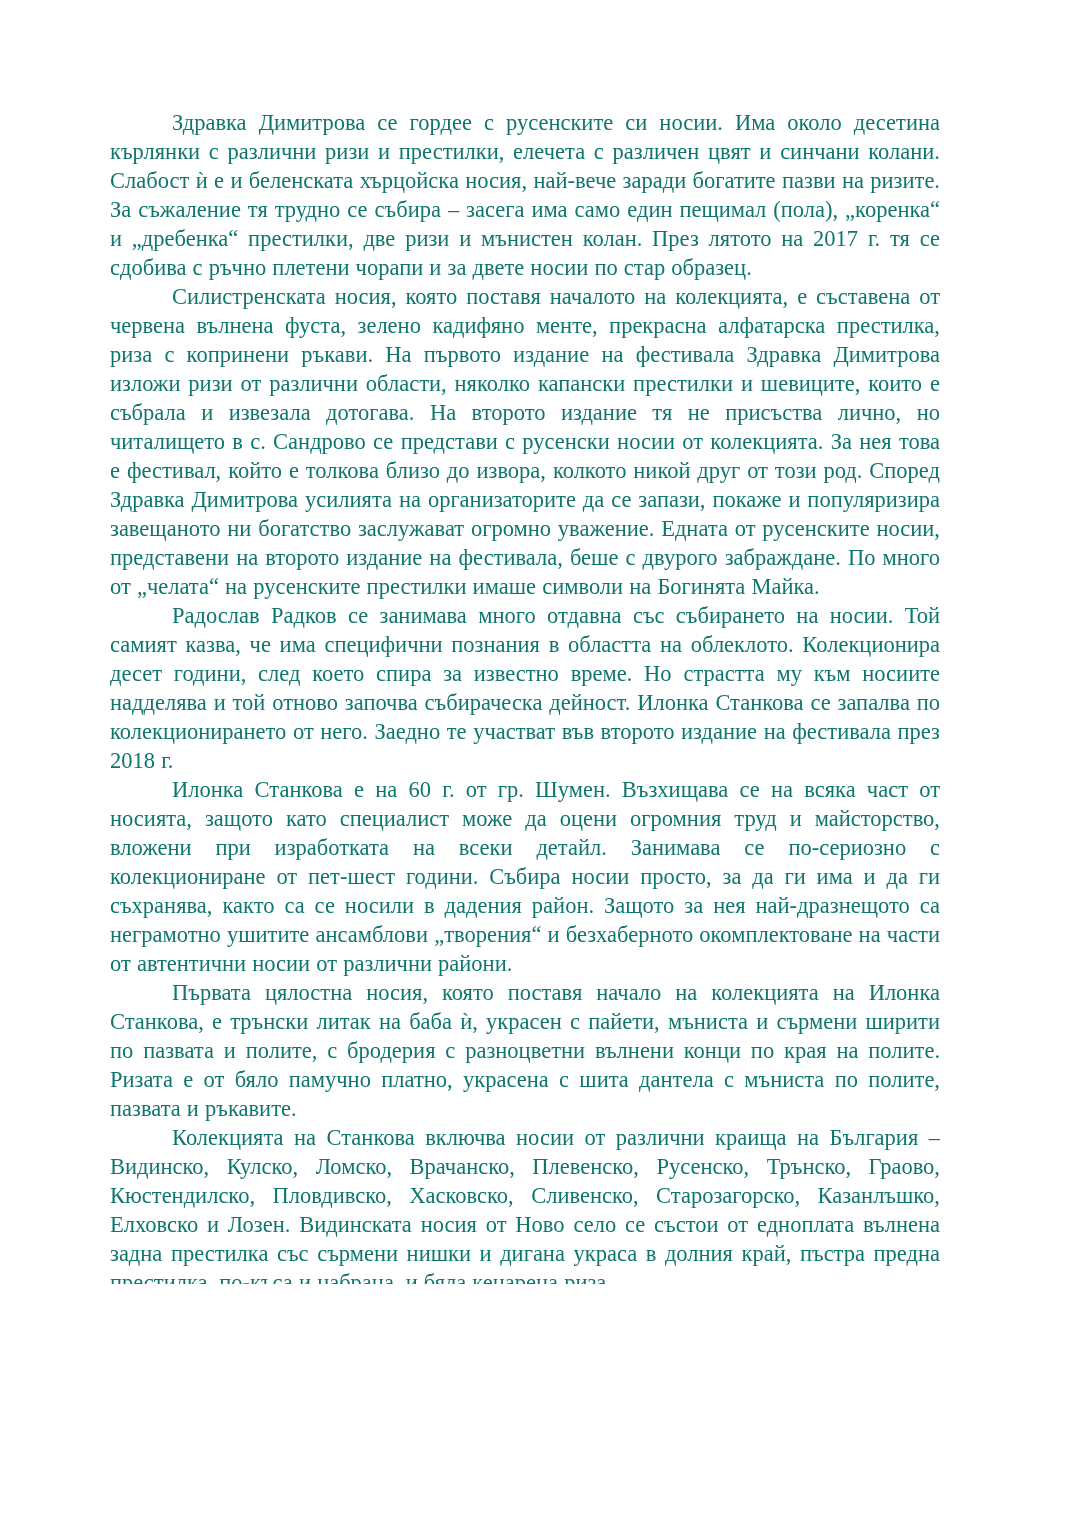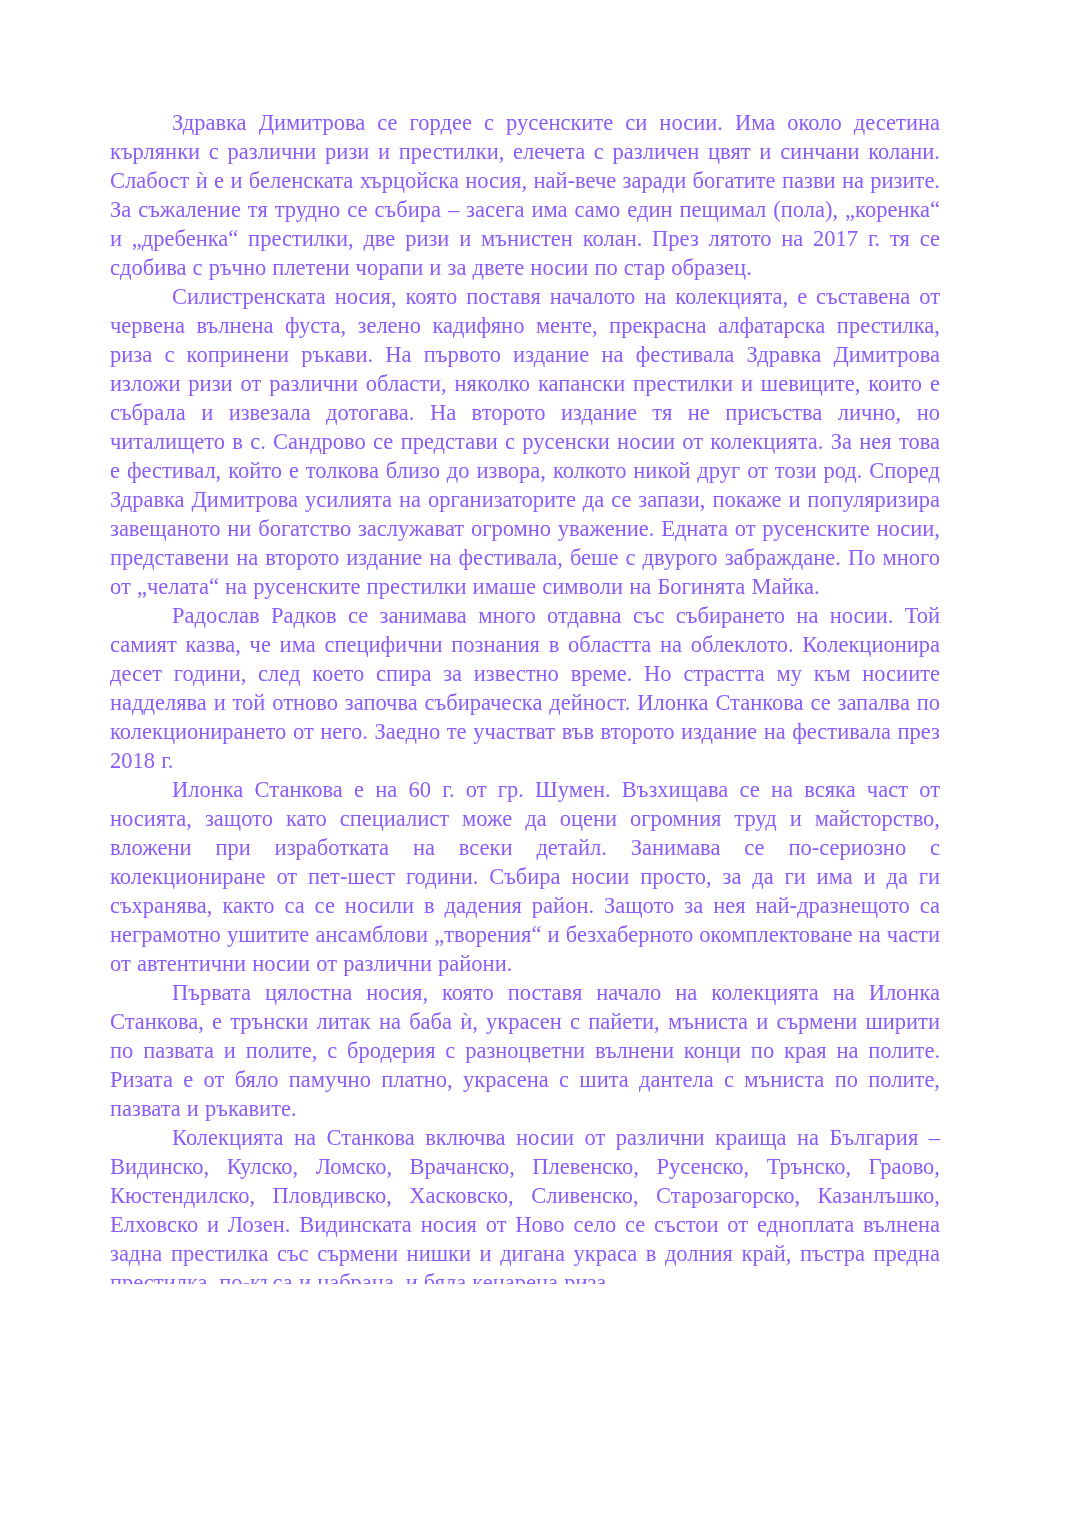--- a/index.html
+++ b/index.html
@@ -7,21 +7,21 @@
     padding: 0;
     background: #ffffff;
   }
   .page {
     position: relative;
     width: 1080px;
     height: 1284px;
     background: #ffffff;
     overflow: hidden;
     font-family: "Liberation Serif", serif;
-    color: #8b5cf6;
+    color: #0f766e;
   }
   .text-block {
     position: absolute;
     left: 110px;
     top: 108px;
     width: 830px;
     font-size: 22.5px;
     line-height: 29px;
     text-align: justify;
   }

